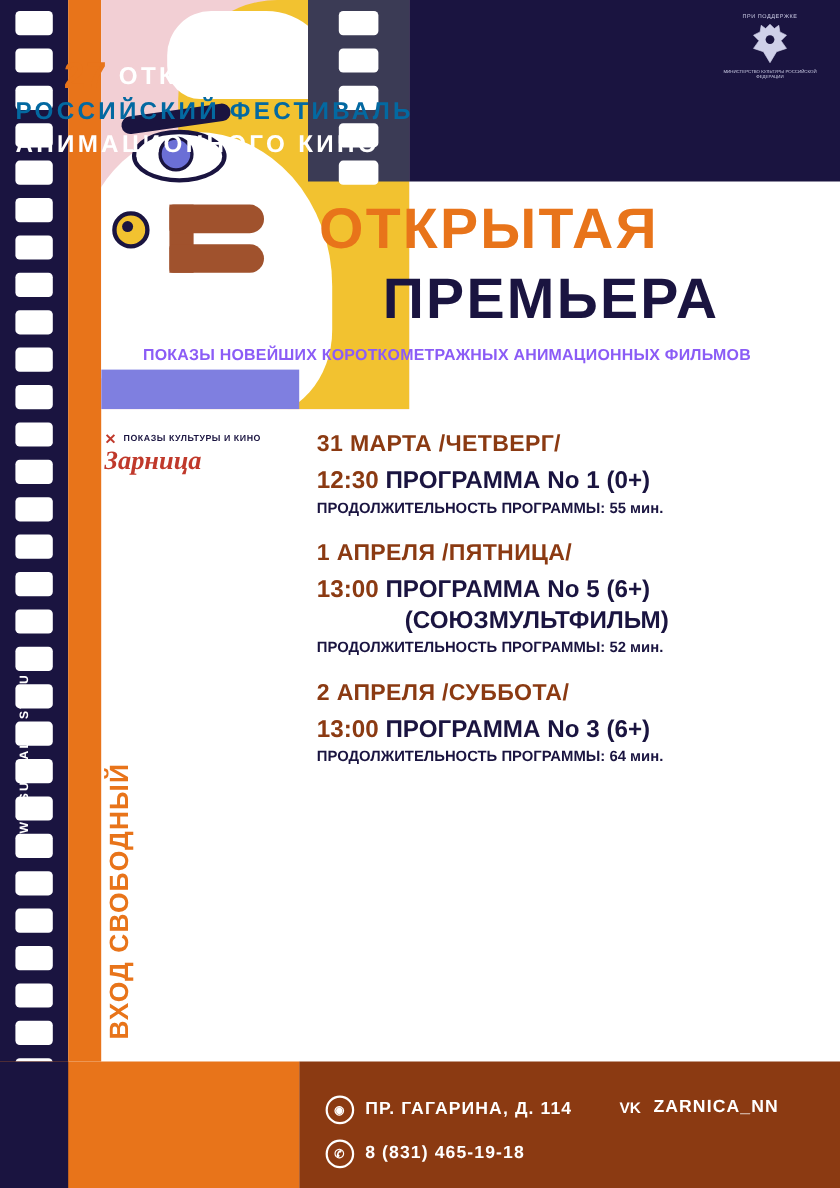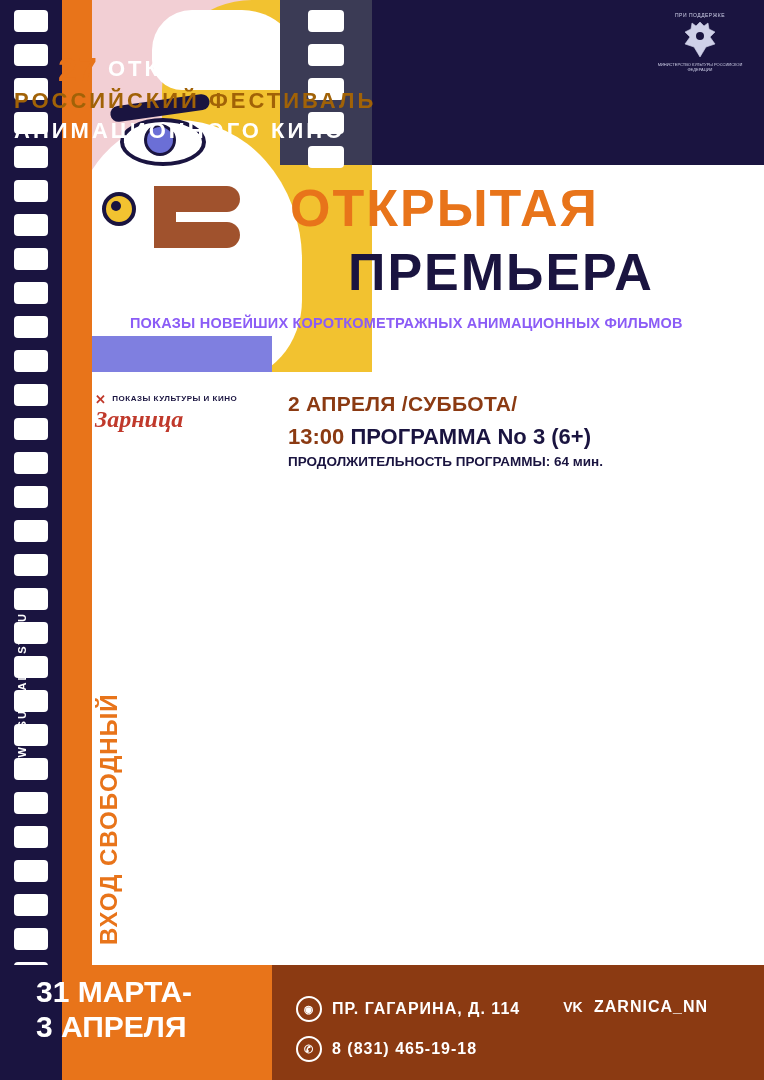--- a/index.html
+++ b/index.html
@@ -204,21 +204,21 @@
     position: absolute;
     left: 108px; top: 56px;
     color: #ffffff;
     font-size: 22px;
     font-weight: bold;
     letter-spacing: 3px;
   }
   .header-l2 {
     position: absolute;
     left: 14px; top: 88px;
-    color: #a16207;
+    color: #0369a1;
     font-size: 22px;
     font-weight: bold;
     letter-spacing: 3px;
   }
   .header-l3 {
     position: absolute;
     left: 14px; top: 118px;
     color: #ffffff;
     font-size: 22px;
     font-weight: bold;
@@ -503,42 +503,55 @@
   <div class="subtitle">ПОКАЗЫ  НОВЕЙШИХ КОРОТКОМЕТРАЖНЫХ АНИМАЦИОННЫХ ФИЛЬМОВ</div>
 
   <div class="venue">
     <span class="ccx">✕</span>
     <span class="cckino">ПОКАЗЫ КУЛЬТУРЫ И КИНО</span>
     <div class="zarnica">Зарница</div>
   </div>
 
   <div class="schedule">
 
-
+    <div class="sch-block">
+      <div class="sch-date">31 МАРТА /ЧЕТВЕРГ/</div>
+      <div class="sch-line">
+        <span class="time">12:30</span>
+        <span>ПРОГРАММА No 1 (0+)</span>
+      </div>
+      <div class="sch-dur">ПРОДОЛЖИТЕЛЬНОСТЬ ПРОГРАММЫ: 55 мин.</div>
+    </div>
+
+    <div class="sch-block">
+      <div class="sch-date">1 АПРЕЛЯ /ПЯТНИЦА/</div>
+      <div class="sch-line">
+        <span class="time">13:00</span>
+        <span>ПРОГРАММА No 5 (6+)</span>
+      </div>
+      <div class="sch-line2">(СОЮЗМУЛЬТФИЛЬМ)</div>
+      <div class="sch-dur">ПРОДОЛЖИТЕЛЬНОСТЬ ПРОГРАММЫ: 52 мин.</div>
+    </div>
 
     <div class="sch-block">
       <div class="sch-date">2 АПРЕЛЯ /СУББОТА/</div>
       <div class="sch-line">
         <span class="time">13:00</span>
         <span>ПРОГРАММА No 3 (6+)</span>
       </div>
       <div class="sch-dur">ПРОДОЛЖИТЕЛЬНОСТЬ ПРОГРАММЫ: 64 мин.</div>
     </div>
 
 
   </div>
 
   <div class="bottom-brown"></div>
   <div class="bottom-orange"></div>
   <div class="bottom-filmstrip"></div>
 
-  <div class="bottom-dates">
-    <div>31 МАРТА-</div>
-    <div>3 АПРЕЛЯ</div>
-  </div>
 
   <div class="contact-row addr">
     <span class="ico">◉</span>
     <span>ПР. ГАГАРИНА, Д. 114</span>
   </div>
 
   <div class="contact-row phone">
     <span class="ico">✆</span>
     <span>8 (831) 465-19-18</span>
   </div>

